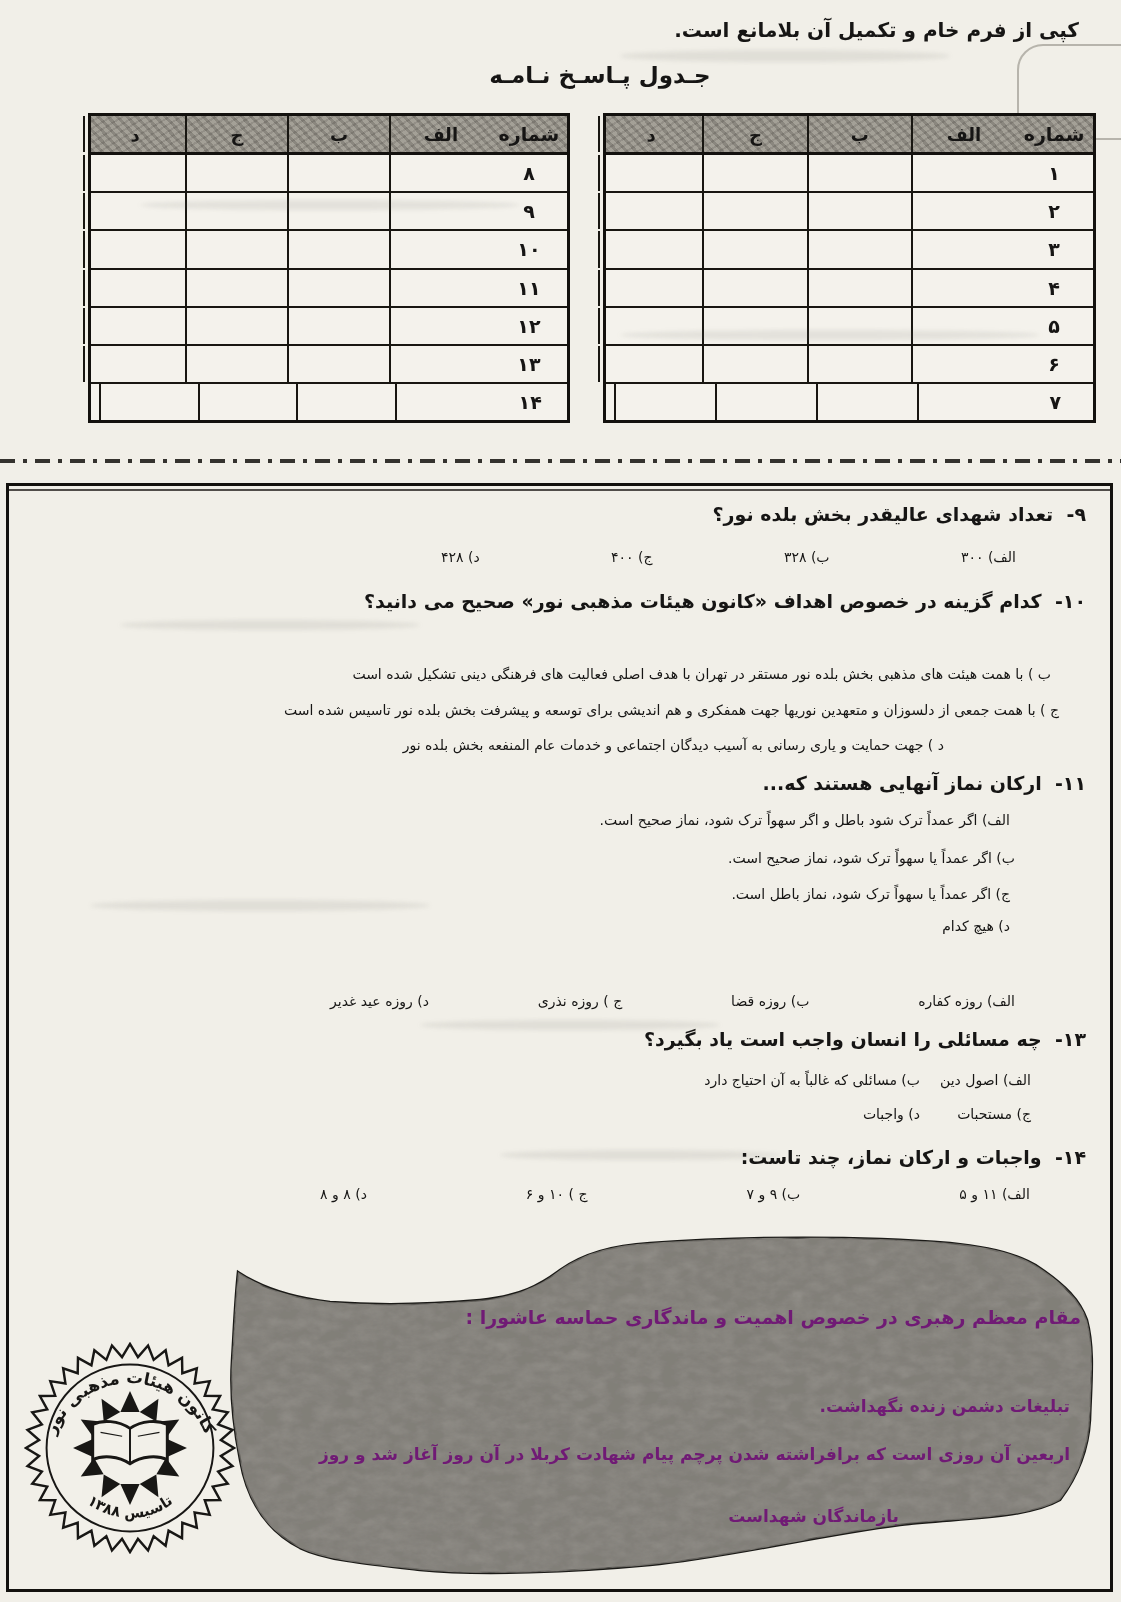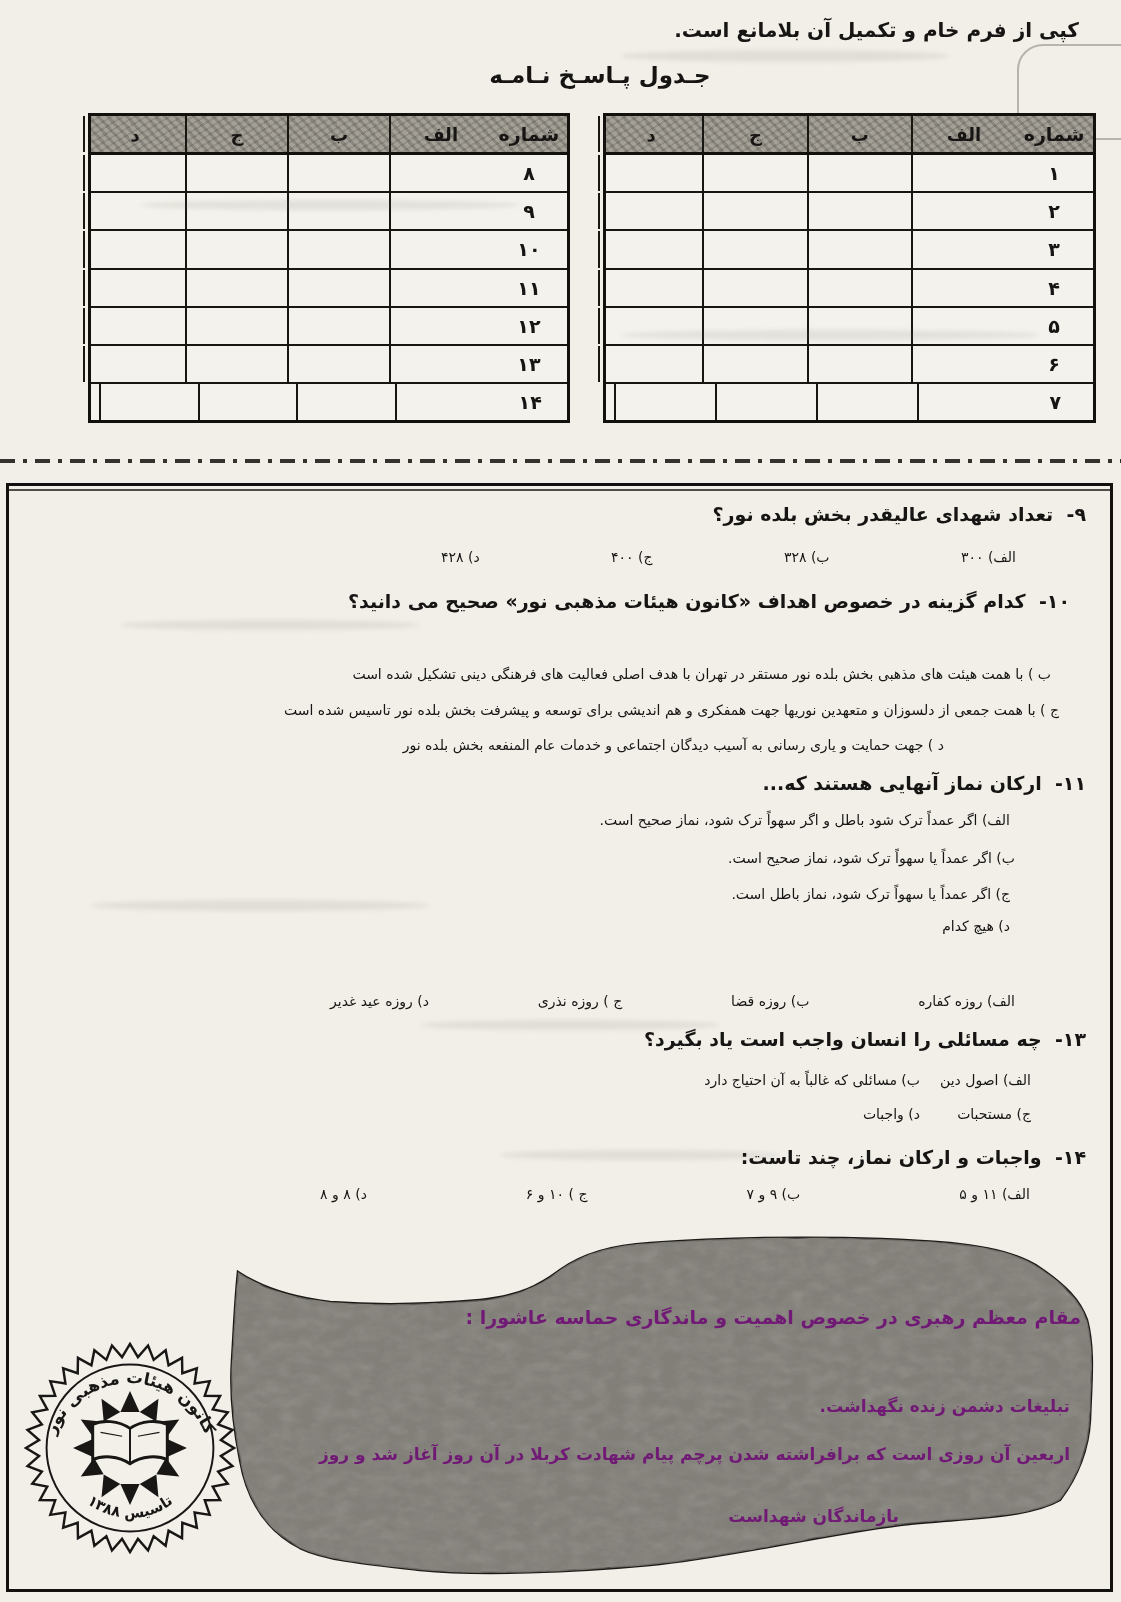--- a/index.html
+++ b/index.html
@@ -189,21 +189,21 @@
   <div class="qbox"></div>
 
   <div class="qline qhead" style="top:503px;right:35px;"><span>۹-</span>&nbsp;&nbsp;<span>تعداد شهدای عالیقدر بخش بلده نور؟</span></div>
   <div class="optrow" style="top:549px;right:105px;width:575px;">
     <span class="qopt">الف) ۳۰۰</span>
     <span class="qopt">ب) ۳۲۸</span>
     <span class="qopt">ج) ۴۰۰</span>
     <span class="qopt">د) ۴۲۸</span>
   </div>
 
-  <div class="qline qhead" style="top:590px;right:51px;"><span>۱۰-</span>&nbsp;&nbsp;<span>کدام گزینه در خصوص اهداف «کانون هیئات مذهبی نور» صحیح می دانید؟</span></div>
+  <div class="qline qhead" style="top:590px;right:35px;"><span>۱۰-</span>&nbsp;&nbsp;<span>کدام گزینه در خصوص اهداف «کانون هیئات مذهبی نور» صحیح می دانید؟</span></div>
   <div class="qline qopt" style="top:666px;right:70px;">ب ) با همت هیئت های مذهبی بخش بلده نور مستقر در تهران با هدف اصلی فعالیت های فرهنگی دینی تشکیل شده است</div>
   <div class="qline qopt" style="top:702px;right:62px;">ج ) با همت جمعی از دلسوزان و متعهدین نوریها جهت همفکری و هم اندیشی برای توسعه و پیشرفت بخش بلده نور تاسیس شده است</div>
   <div class="qline qopt" style="top:737px;right:177px;">د ) جهت حمایت و یاری رسانی به آسیب دیدگان اجتماعی و خدمات عام المنفعه بخش بلده نور</div>
 
   <div class="qline qhead" style="top:772px;right:35px;"><span>۱۱-</span>&nbsp;&nbsp;<span>ارکان نماز آنهایی هستند که...</span></div>
   <div class="qline qopt" style="top:812px;right:111px;">الف) اگر عمداً ترک شود باطل و اگر سهواً ترک شود، نماز صحیح است.</div>
   <div class="qline qopt" style="top:850px;right:106px;">ب) اگر عمداً یا سهواً ترک شود، نماز صحیح است.</div>
   <div class="qline qopt" style="top:886px;right:111px;">ج) اگر عمداً یا سهواً ترک شود، نماز باطل است.</div>
   <div class="qline qopt" style="top:918px;right:111px;">د) هیچ کدام</div>
 

